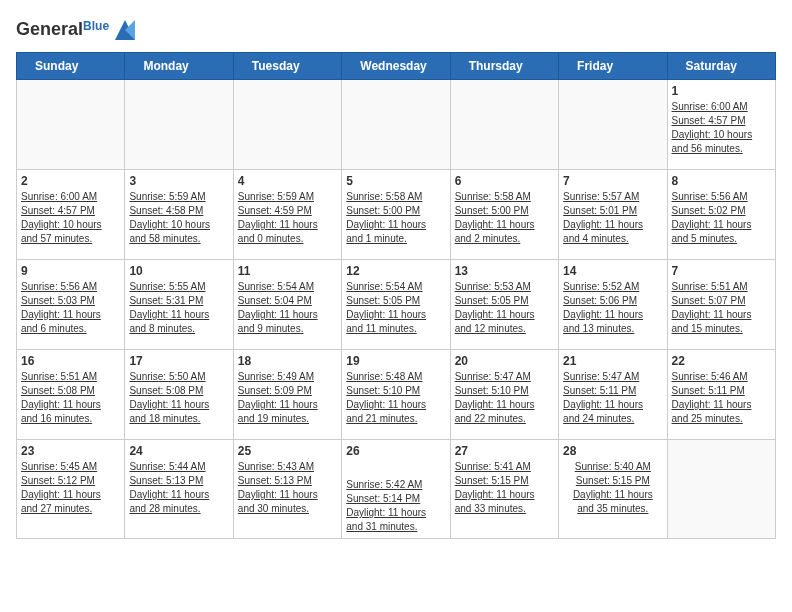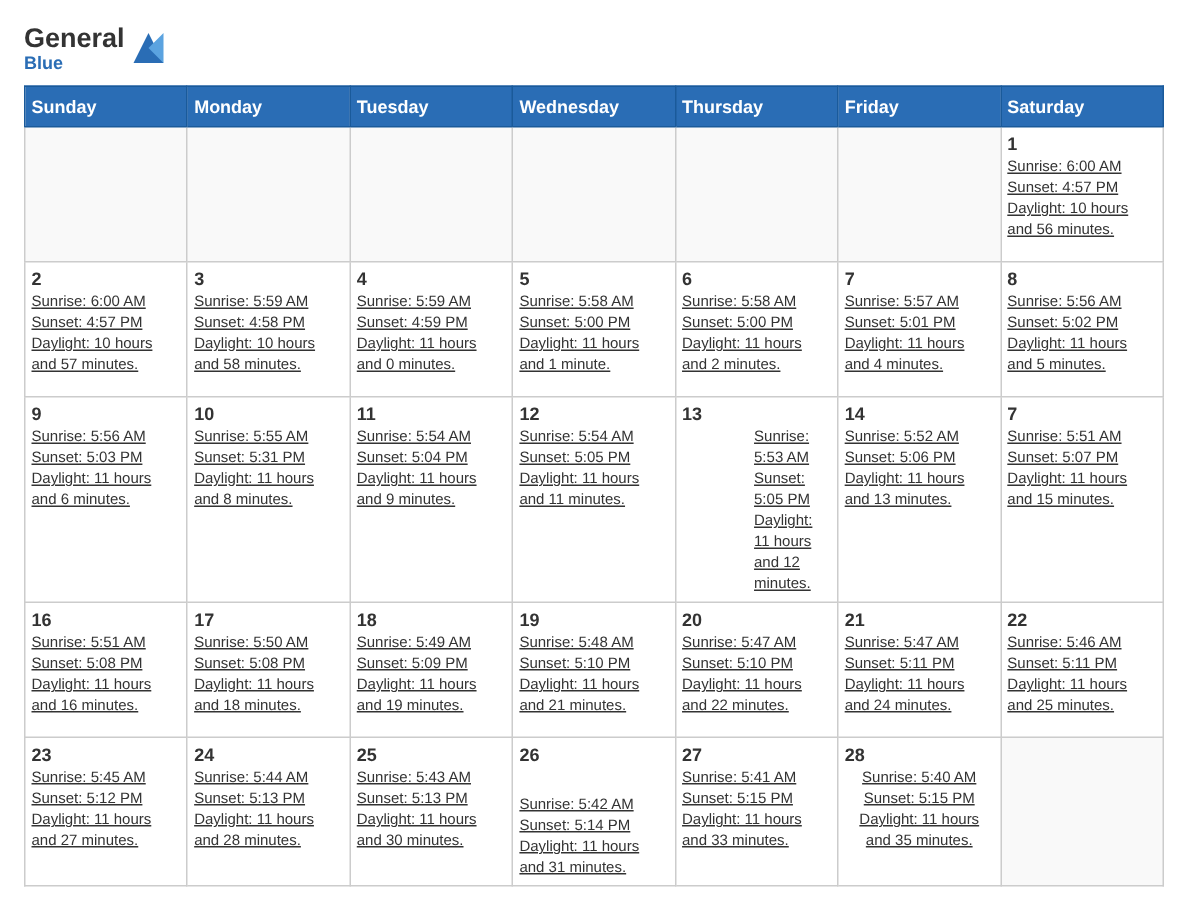--- a/index.html
+++ b/index.html
@@ -15,21 +15,21 @@
       justify-content: space-between;
       align-items: flex-start;
       margin-bottom: 8px;
     }
     .logo {
       display: flex;
       align-items: center;
     }
     .logo-text {
       display: flex;
-      flex-direction: column;
+      flex-direction: row;
       line-height: 1.1;
       justify-content: center;
     }
     .logo-general {
       font-size: 18px;
       font-weight: bold;
       color: #333;
     }
     .logo-blue {
       font-size: 12px;
@@ -54,21 +54,21 @@
       color: #555;
     }
     .calendar-table {
       width: 100%;
       border-collapse: collapse;
       font-size: 11px;
     }
     .calendar-table thead tr th {
       background: #2a6db5;
       color: #fff;
-      padding: 6px 4px;
+      padding: 6px 18px;
       text-align: left;
       font-weight: bold;
       font-size: 12px;
       border: 1px solid #1a5a9a;
     }
     .calendar-table tbody tr td {
       border: 1px solid #ccc;
       vertical-align: top;
       padding: 4px;
       height: 90px;
@@ -214,21 +214,21 @@
         </td>
         <td>
           <span class="day-number">12</span>
           <div class="day-info" style="white-space: pre-line;">Sunrise: 5:54 AM
 Sunset: 5:05 PM
 Daylight: 11 hours
 and 11 minutes.</div>
         </td>
         <td>
           <span class="day-number">13</span>
-          <div class="day-info" style="white-space: pre-line; margin-left: 48px;">Sunrise: 5:53 AM
+          <div class="day-info" style="white-space: pre-line;">Sunrise: 5:53 AM
 Sunset: 5:05 PM
 Daylight: 11 hours
 and 12 minutes.</div>
         </td>
         <td>
           <span class="day-number">14</span>
           <div class="day-info" style="white-space: pre-line;">Sunrise: 5:52 AM
 Sunset: 5:06 PM
 Daylight: 11 hours
 and 13 minutes.</div>

